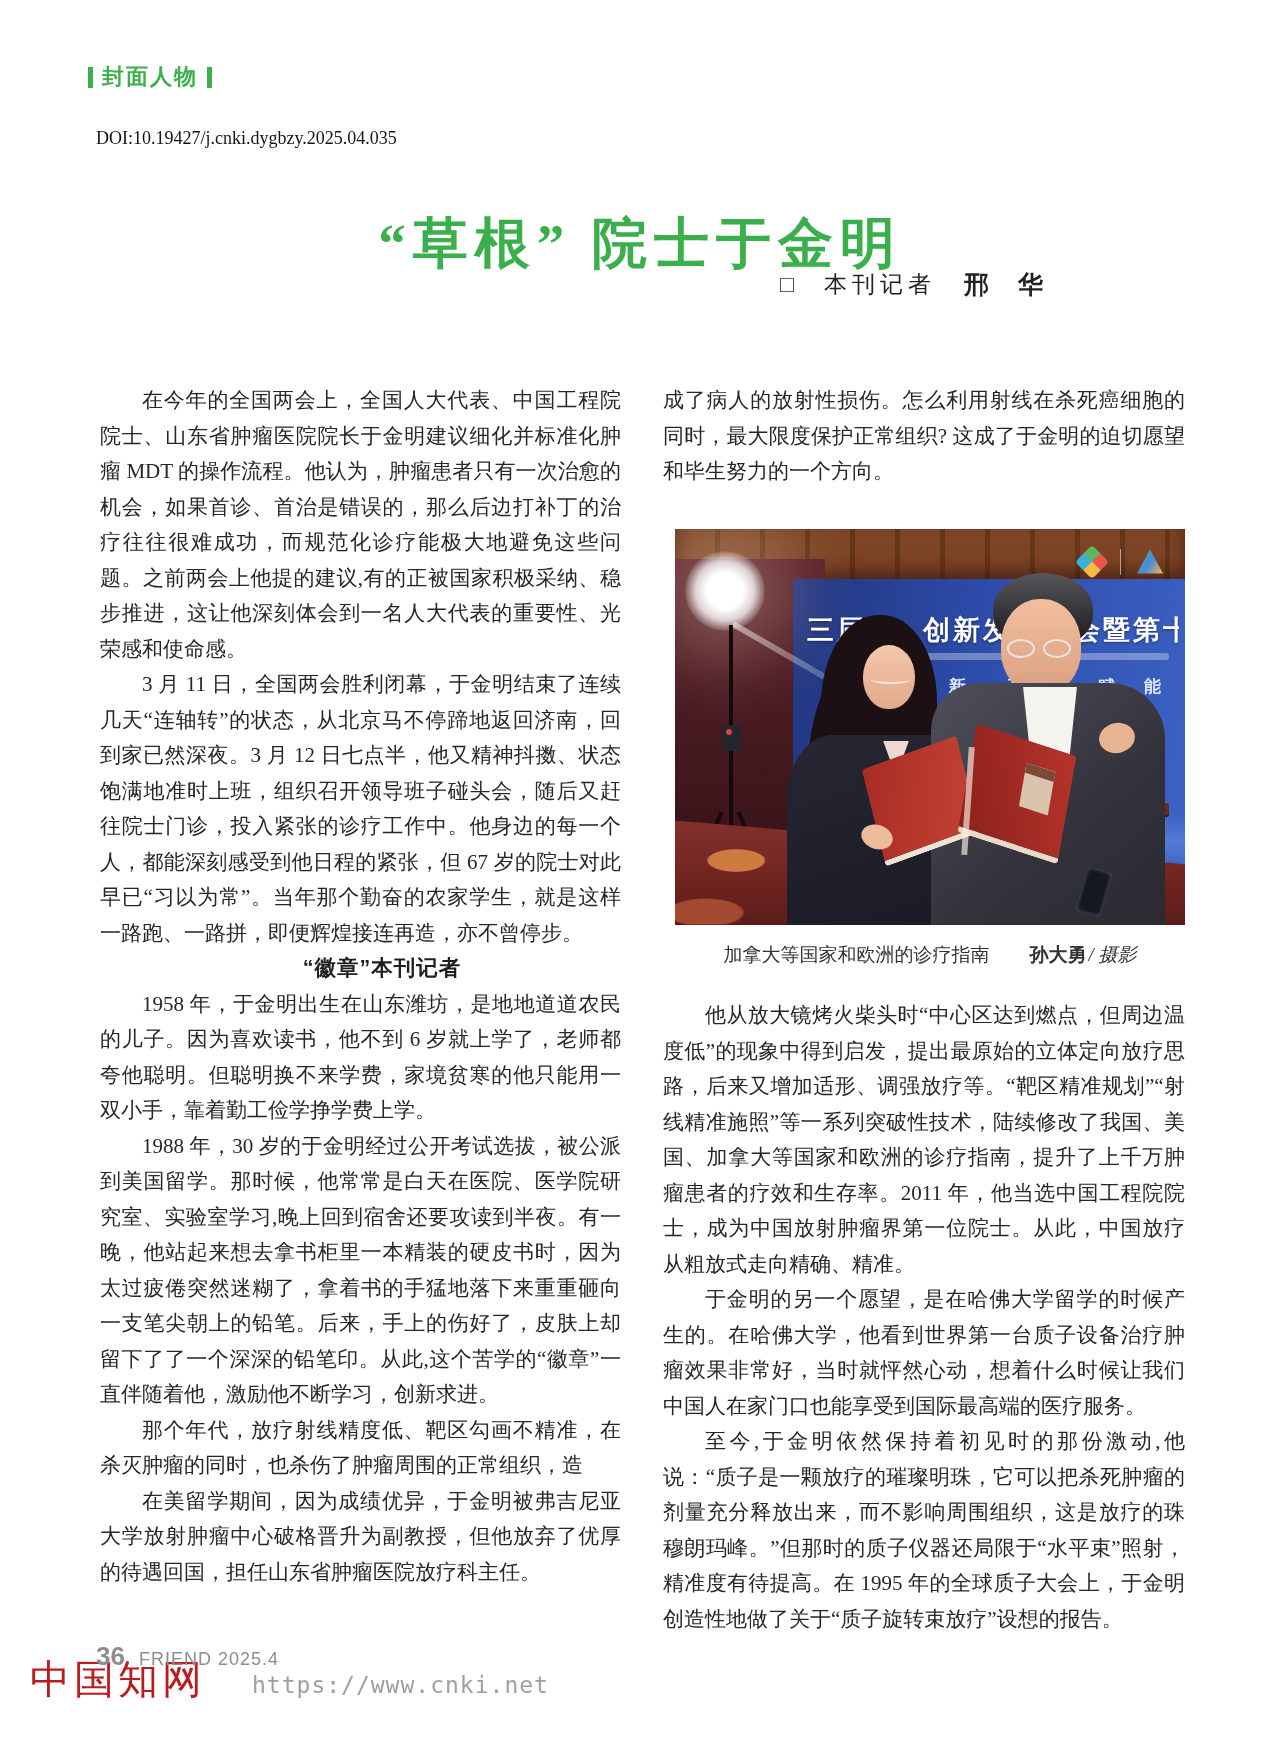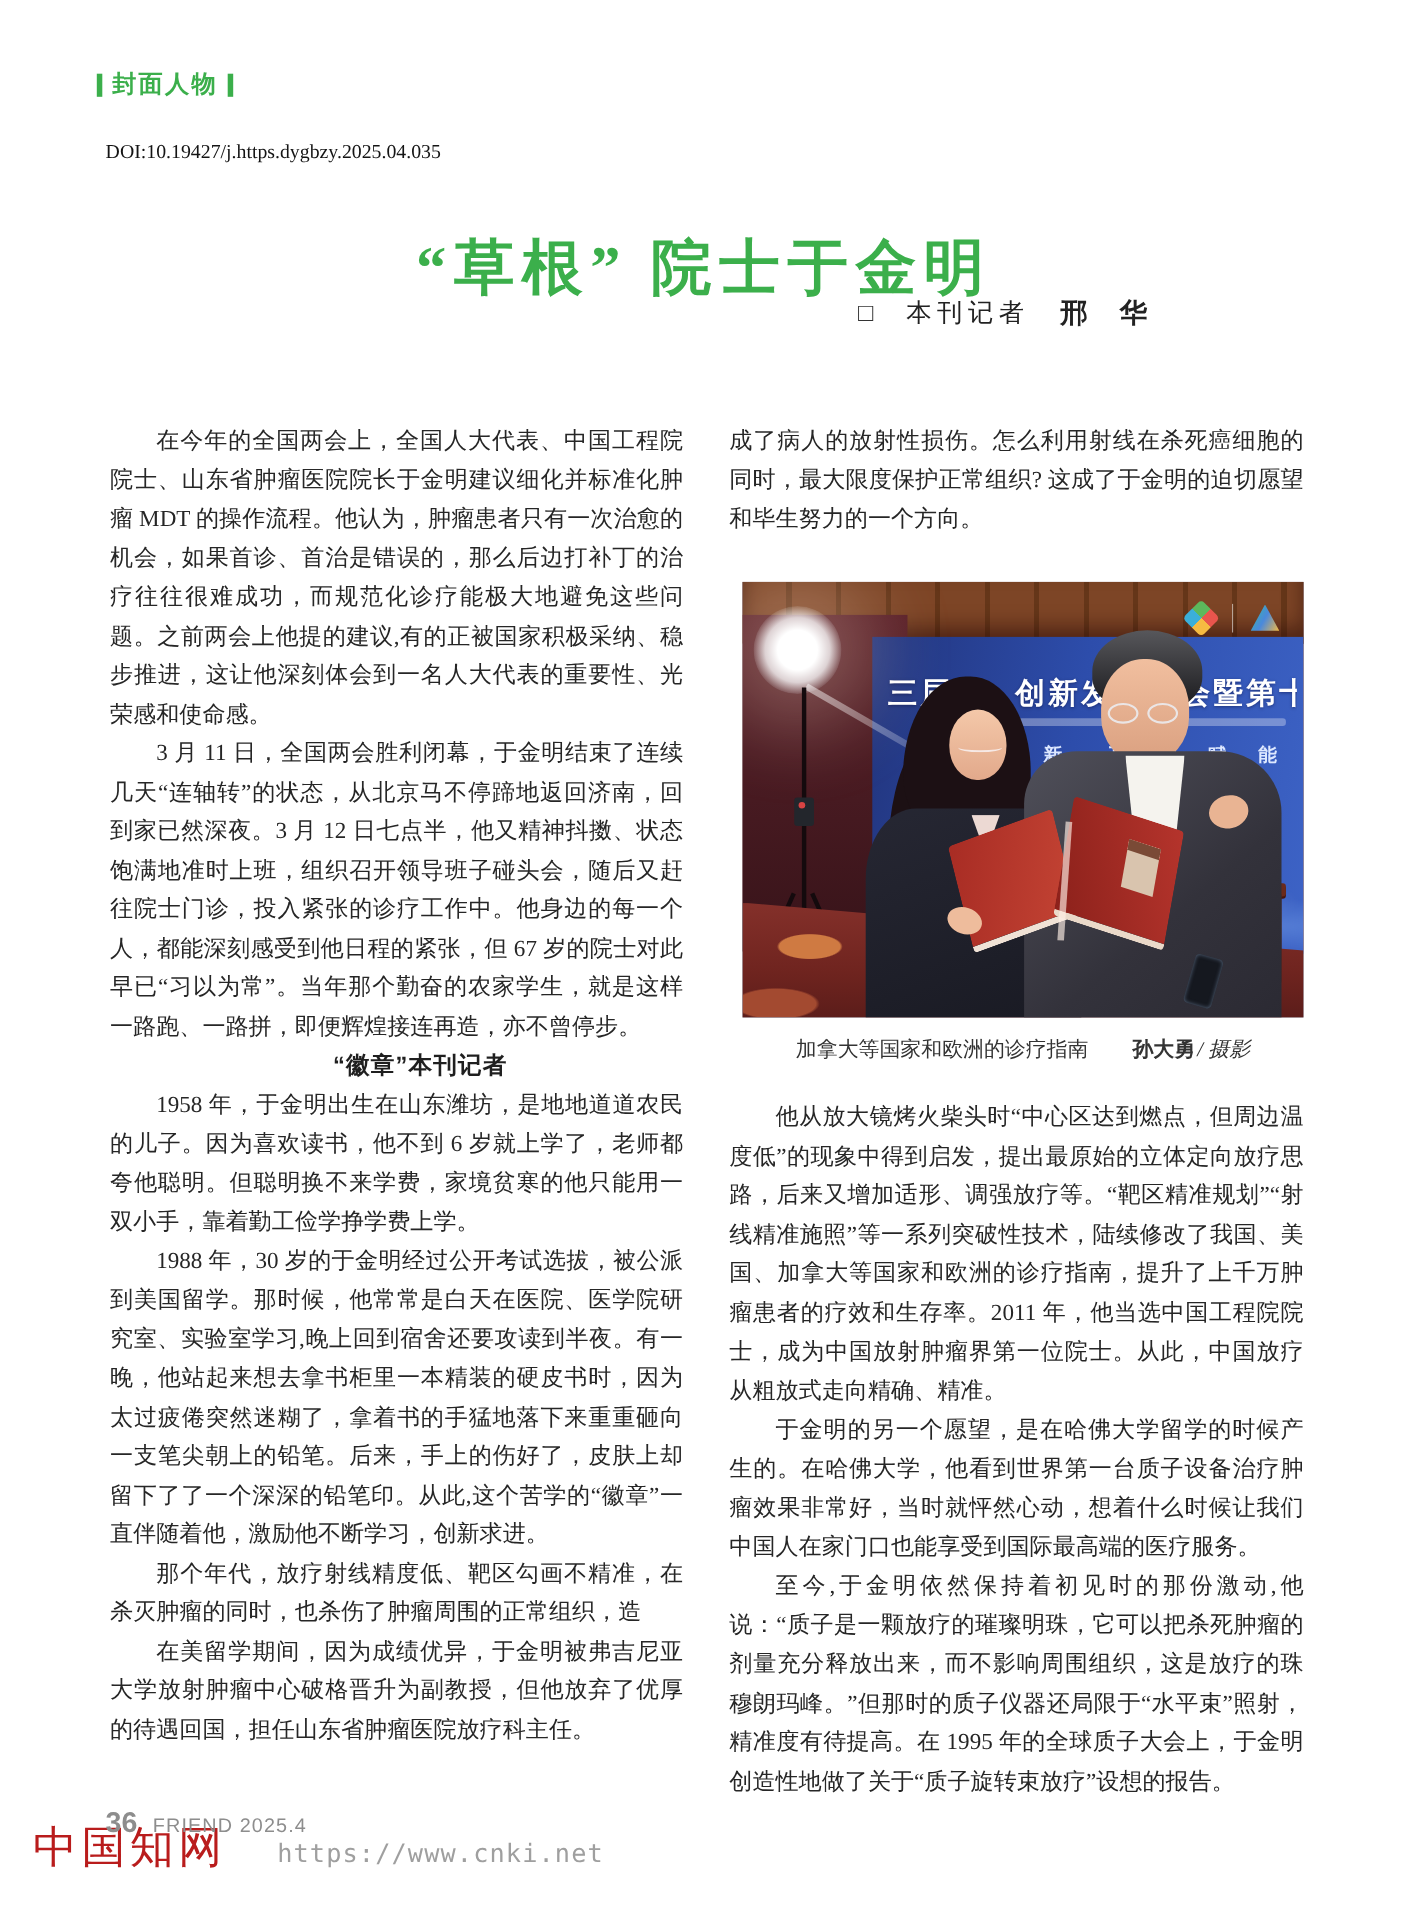--- a/index.html
+++ b/index.html
@@ -153,21 +153,21 @@
 <body>
 
 <div class="page">
 
   <div class="section-tag">
     <span class="tag-bar"></span>
     <span>封面人物</span>
     <span class="tag-bar"></span>
   </div>
 
-  <div class="doi">DOI:10.19427/j.https.dygbzy.2025.04.035</div>
+  <div class="doi">DOI:10.19427/j.cnki.dygbzy.2025.04.035</div>
 
   <h1 class="title">“草根” 院士于金明</h1>
 
   <div class="byline">
     <span class="box">□</span>
     <span class="role">本刊记者</span>
     <span class="author">邢　华</span>
   </div>
 
   <div class="col col-left">

